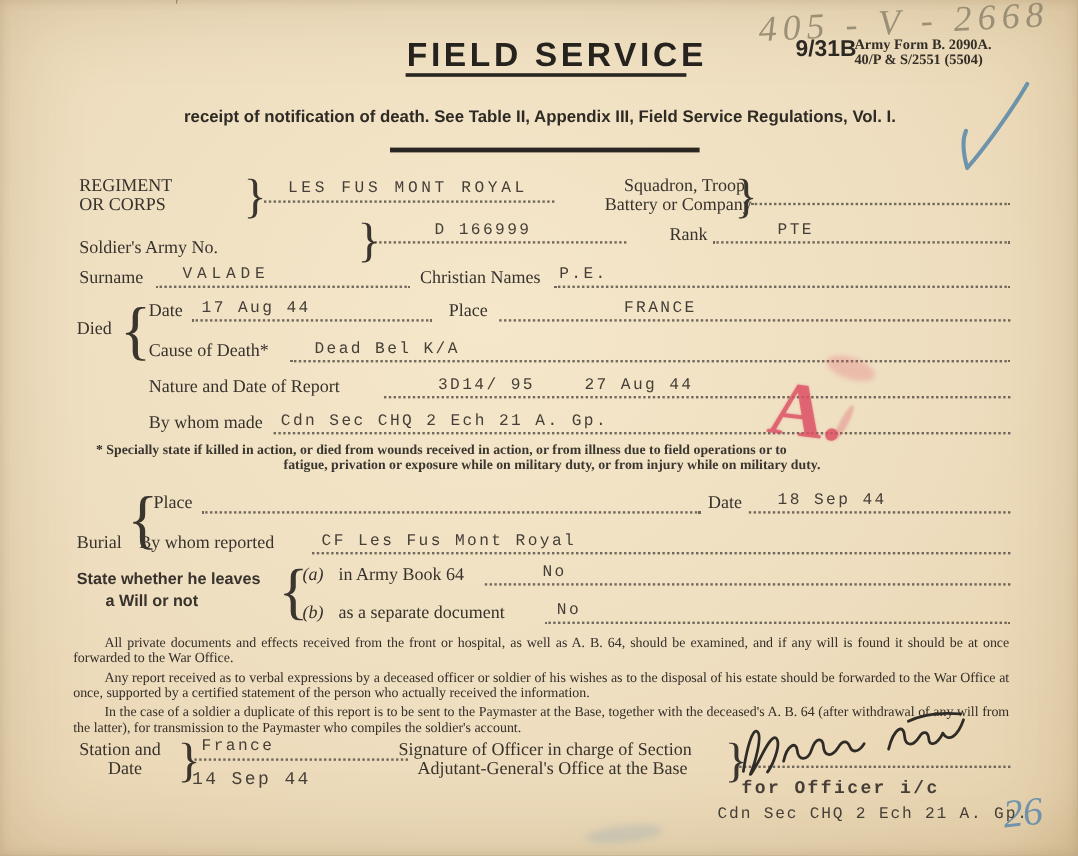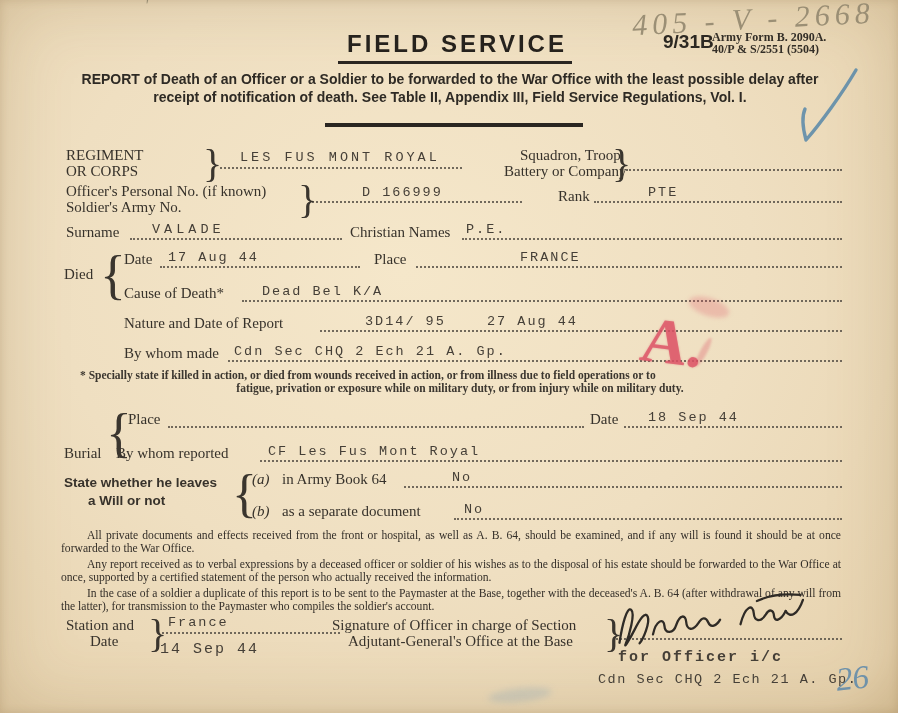--- a/index.html
+++ b/index.html
@@ -5,21 +5,21 @@
   html,body{margin:0;padding:0;background:#c9b896;}
   .paper{
     position:relative;width:898px;height:713px;overflow:hidden;
     background:radial-gradient(ellipse at 45% 38%, #f5e7ca 0%, #efdfc1 50%, #e7d3af 92%, #dfc9a2 100%);
     box-shadow:inset 0 0 70px rgba(128,94,46,.22), inset 0 0 10px rgba(110,80,40,.18);
     font-family:"Liberation Serif",serif;color:#35302a;
   }
   .abs{position:absolute;}
   .lbl{font-size:15px;color:#37322b;white-space:nowrap;}
   .intro{font-family:"Liberation Sans",sans-serif;font-weight:700;font-size:14px;color:#2e2a24;white-space:nowrap;}
-  .title{font-family:"Liberation Sans",sans-serif;font-weight:700;font-size:24px;letter-spacing:3px;color:#26221d;white-space:nowrap;}
+  .title{font-family:"Liberation Sans",sans-serif;font-weight:700;font-size:28px;letter-spacing:3px;color:#26221d;white-space:nowrap;}
   .typed{font-family:"Liberation Mono","DejaVu Sans Mono",monospace;font-size:13.5px;letter-spacing:2px;color:#453f37;white-space:nowrap;z-index:3;}
   .leader{border-bottom:2px dotted #5b544a;opacity:.85;z-index:1;}
   .rule{background:#2a2621;z-index:2;}
   .brace{font-family:"Liberation Serif",serif;color:#3a352e;line-height:1;z-index:2;}
   .will-lbl{font-family:"Liberation Sans",sans-serif;font-size:13.5px;font-weight:700;color:#37322b;white-space:nowrap;}
   .fn{font-size:11.5px;font-weight:700;color:#3b362f;white-space:nowrap;}
   .notes{font-size:11.6px;line-height:13.4px;text-align:justify;color:#332e28;}
   .notes p{margin:0 0 2px 0;text-indent:26px;}
   .pencil{font-style:italic;color:#93886f;white-space:nowrap;}
   .bluepen{color:#5d89ab;white-space:nowrap;}
@@ -38,41 +38,39 @@
 
   <span class="abs pencil" style="left:632px;top:2px;font-size:30px;letter-spacing:5px;transform:rotate(-3deg);opacity:.9;">405 - V - 2668</span>
 
   <span class="abs formref" style="left:663px;top:31px;text-align:right;">9/31B</span>
   <span class="abs formname" style="left:712px;top:31px;">Army Form B. 2090A.</span>
   <span class="abs formname" style="left:712px;top:43px;">40/P &amp; S/2551 (5504)</span>
 
   <div class="abs title" style="left:339px;top:30px;width:236px;text-align:center;">FIELD SERVICE</div>
   <div class="abs rule" style="left:338px;top:61px;width:234px;height:3px;"></div>
 
-  <div class="abs intro" style="left:61px;top:71px;width:778px;text-align:center;">REPORT of Death of an Officer or a Soldier to be forwarded to the War Office with the least possible delay after</div>
   <div class="abs intro" style="left:61px;top:89px;width:778px;text-align:center;">receipt of notification of death.  See Table II, Appendix III, Field Service Regulations, Vol. I.</div>
 
   <div class="abs rule" style="left:325px;top:123px;width:258px;height:4px;"></div>
 
   <svg class="abs" style="left:780px;top:66px;z-index:5;" width="92" height="88" viewBox="0 0 92 88">
     <path d="M76,4 C62,28 40,58 26,74 M26,74 C23,63 21,52 25,43" fill="none" stroke="#4d82a8" stroke-width="3.4" stroke-linecap="round" opacity="0.8"></path>
   </svg>
 
   <span class="abs lbl" style="left:66px;top:147px;">REGIMENT</span>
   <span class="abs lbl" style="left:66px;top:163px;">OR CORPS</span>
   <span class="abs brace" style="left:203px;top:144px;font-size:40px;">}</span>
   <div class="abs leader" style="left:220px;top:150px;width:242px;height:17px;"></div>
   <span class="abs typed" style="left:240px;top:150px;letter-spacing:3px;">LES FUS MONT ROYAL</span>
   <span class="abs lbl" style="left:520px;top:147px;">Squadron, Troop</span>
   <span class="abs lbl" style="left:504px;top:163px;">Battery or Company</span>
   <span class="abs brace" style="left:612px;top:144px;font-size:40px;">}</span>
   <div class="abs leader" style="left:626px;top:153px;width:216px;height:16px;"></div>
   <span class="abs typed" style="left:640px;top:153px;"></span>
 
-  <span class="abs lbl" style="left:66px;top:183px;">Officer's Personal No. (if known)</span>
   <span class="abs lbl" style="left:66px;top:199px;">Soldier's Army No.</span>
   <span class="abs brace" style="left:298px;top:180px;font-size:40px;">}</span>
   <div class="abs leader" style="left:312px;top:184px;width:210px;height:17px;"></div>
   <span class="abs typed" style="left:362px;top:185px;">D 166999</span>
   <span class="abs lbl" style="left:558px;top:188px;">Rank</span>
   <div class="abs leader" style="left:594px;top:184px;width:248px;height:17px;"></div>
   <span class="abs typed" style="left:648px;top:185px;">PTE</span>
 
   <span class="abs lbl" style="left:66px;top:224px;">Surname</span>
   <div class="abs leader" style="left:130px;top:222px;width:212px;height:16px;"></div>

